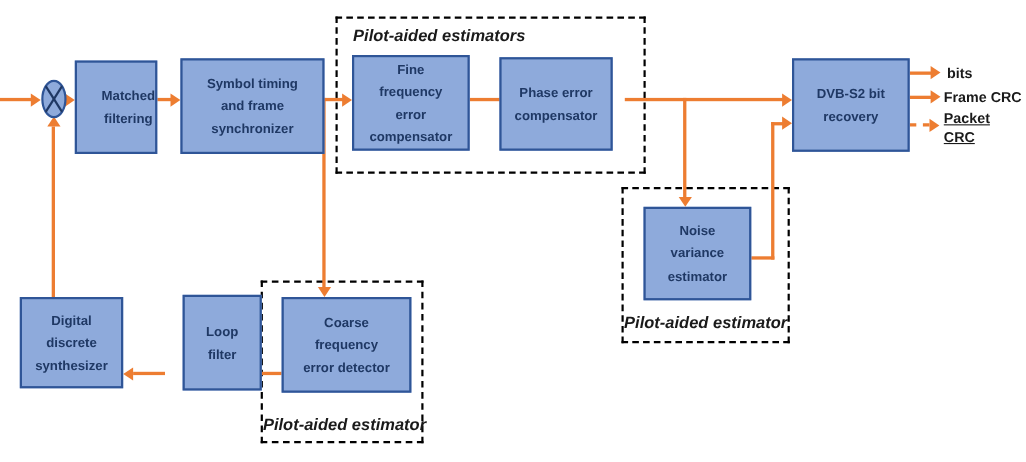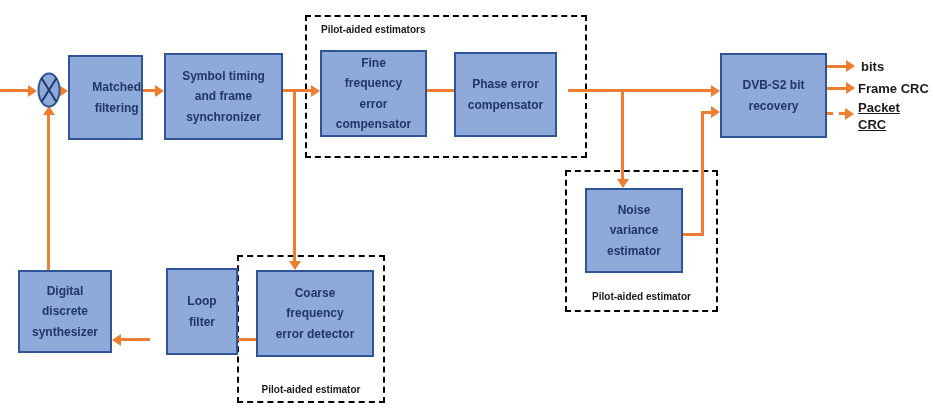--- a/index.html
+++ b/index.html
@@ -6,21 +6,21 @@
     --block-fill:#8EAADB; --block-border:#2F5597; --block-text:#1F3864;
     --arrow:#ED7D31; --label-text:#1A1A1A; --group-border:#000000; --background:#FFFFFF;
   }
   html,body{margin:0;padding:0;}
   .canvas{position:relative;width:933px;height:420px;background:var(--background);
     font-family:"Liberation Sans",sans-serif;overflow:hidden;}
   .block{position:absolute;background:var(--block-fill);border:2px solid var(--block-border);
     color:var(--block-text);font-weight:bold;font-size:12px;line-height:1.7;text-align:center;
     display:flex;align-items:center;justify-content:center;box-sizing:border-box;}
   .group{position:absolute;border:2px dashed var(--group-border);box-sizing:border-box;}
-  .glabel{position:absolute;font-weight:bold;font-size:10px;color:var(--label-text);white-space:nowrap;}
+  .glabel{position:absolute;font-weight:bold;font-size:15px;color:var(--label-text);white-space:nowrap;font-style:italic;}
   .glabel.bottom-center{left:0;right:0;text-align:center;}
   .outlabel{position:absolute;font-weight:bold;font-size:13px;color:var(--label-text);}
   .hl{position:absolute;height:3px;background:var(--arrow);}
   .hl.dashed{height:0;background:none;border-top:3px dashed var(--arrow);}
   .vl{position:absolute;width:3px;background:var(--arrow);}
   .ah{position:absolute;width:0;height:0;}
   .ah.r{border-top:6px solid transparent;border-bottom:6px solid transparent;border-left:9px solid var(--arrow);}
   .ah.l{border-top:6px solid transparent;border-bottom:6px solid transparent;border-right:9px solid var(--arrow);}
   .ah.d{border-left:6px solid transparent;border-right:6px solid transparent;border-top:9px solid var(--arrow);}
   .ah.u{border-left:6px solid transparent;border-right:6px solid transparent;border-bottom:9px solid var(--arrow);}
@@ -84,21 +84,21 @@
     <svg class="mult-svg" width="24" height="36" viewBox="0 0 24 36">
       <ellipse cx="12" cy="18" rx="10.5" ry="16.5"></ellipse>
       <line x1="4.6" y1="6.3" x2="19.4" y2="29.7"></line>
       <line x1="19.4" y1="6.3" x2="4.6" y2="29.7"></line>
     </svg>
   </div>
 
   <div class="block" style="left:68px;top:55px;width:75px;height:85px;justify-content:flex-end;">
     <span>Matched<br>filtering</span>
   </div>
-  <div class="block" style="left:164px;top:53px;width:119px;height:87px;">
+  <div class="block" style="left:164px;top:53px;width:131px;height:87px;">
     <span>Symbol timing<br>and frame<br>synchronizer</span>
   </div>
   <div class="block" style="left:320px;top:50px;width:107px;height:87px;">
     <span>Fine<br>frequency<br>error<br>compensator</span>
   </div>
   <div class="block" style="left:454px;top:52px;width:103px;height:85px;">
     <span>Phase error<br>compensator</span>
   </div>
   <div class="block" style="left:720px;top:53px;width:107px;height:85px;">
     <span>DVB-S2 bit<br>recovery</span>

